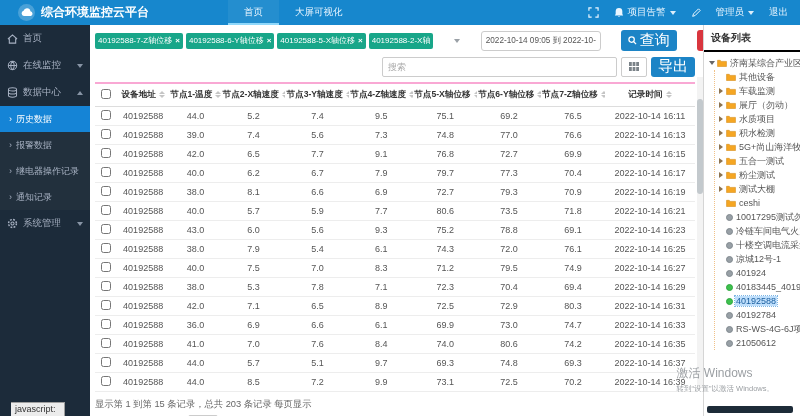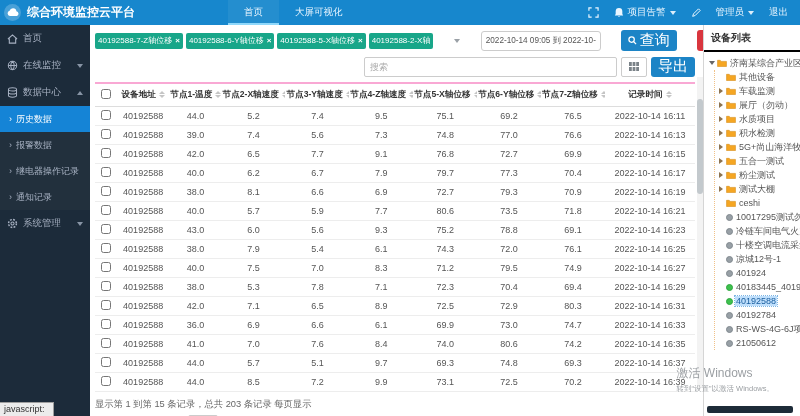--- a/index.html
+++ b/index.html
@@ -2,21 +2,21 @@
 <html><head>
 <meta charset="utf-8">
 <style>
   * { box-sizing: border-box; margin: 0; padding: 0; }
   body { font-family: "Liberation Sans", sans-serif; background:#fff; }
   .screen { position:relative; width:800px; height:416px; overflow:hidden; background:#fff; }
 
   
   .topbar { position:absolute; top:0; left:0; right:0; height:25px; background:#1787cd;
             display:flex; align-items:center; color:#fff; z-index:5; }
-  .brand { display:flex; align-items:center; gap:6px; padding:0 4px; width:222px; }
+  .brand { display:flex; align-items:center; gap:6px; padding:0 18px; width:222px; }
   .logo { width:17px; height:17px; display:flex; align-items:center; justify-content:center;
           background:rgba(255,255,255,.22); border-radius:50%; }
   .brand-text { font-size:12px; font-weight:bold; white-space:nowrap; }
   .topnav { display:flex; height:25px; margin-left:6px; }
   .nav-item { font-size:9.5px; color:#eaf6ff; padding:0 16px; line-height:23px; height:25px;
               cursor:pointer; white-space:nowrap; }
   .nav-item.active { border-bottom:2px solid #8fd8fb; background:rgba(255,255,255,.06); }
   .topbar-right { margin-left:auto; display:flex; align-items:center; gap:15px; padding-right:12px;
                   font-size:9.5px; color:#eaf6ff; }
   .tb-item { display:flex; align-items:center; gap:4px; cursor:pointer; white-space:nowrap; }
@@ -56,21 +56,21 @@
          font-size:15px; height:21px; padding:0 7px; cursor:pointer; white-space:nowrap;
          font-family:"Liberation Sans",sans-serif; }
   .btn-query { background:#1c84c6; }
   .btn-delete { background:#d9363e; }
   .view-toggles { margin-left:auto; display:flex; gap:2px; }
   .vt-btn { width:17px; height:17px; border:1px solid #c9c9c9; background:#fff; border-radius:2px;
             display:flex; align-items:center; justify-content:center; cursor:pointer; padding:0; }
   .vt-btn.active { background:#dff0fa; border-color:#8fc3e6; }
 
   .search-row { display:flex; justify-content:flex-end; align-items:center; gap:4px; margin:4px 0 5px; height:21px; }
-  .search-input { width:253px; height:20px; border:1px solid #ccc; border-radius:2px; font-size:9px;
+  .search-input { width:235px; height:20px; border:1px solid #ccc; border-radius:2px; font-size:9px;
                   padding:0 5px; color:#555; font-family:"Liberation Sans",sans-serif; }
   .search-input::placeholder { color:#aaa; }
   .columns-btn { width:26px; height:20px; border:1px solid #ccc; background:#fff; border-radius:2px;
                  display:flex; align-items:center; justify-content:center; cursor:pointer; }
   .btn-export { background:#1c84c6; height:20px; }
 
   table { width:100%; border-collapse:collapse; table-layout:fixed; }
   th { font-size:8.6px; color:#333; font-weight:bold; border-top:2px solid #f9a8d4; border-bottom:1px solid #ddd;
        padding:5px 1px; text-align:center; white-space:nowrap; overflow:hidden; cursor:pointer; }
   td { font-size:9px; color:#555; text-align:center; height:19px; padding:0 1px;
@@ -122,21 +122,21 @@
   .dot-off { background:#98a0a6; border:1px solid #80888e; }
   .dot-on { background:#3ec14e; border:1px solid #2ea83e; }
   .tlabel { overflow:hidden; padding:0 1px; }
   .hscrollbar { position:absolute; bottom:3px; left:3px; width:86px; height:7px; background:#1d2b38; border-radius:2px; }
 
   
   .watermark { position:absolute; right:26px; bottom:22px; color:#9b9fa3; z-index:9; pointer-events:none;
                white-space:nowrap; text-align:left; }
   .watermark .wm1 { font-size:12px; }
   .watermark .wm2 { font-size:7.5px; margin-top:2px; }
-  .status-tooltip { position:absolute; left:0; bottom:0; background:#ececec; border:1px solid #9e9e9e;
+  .status-tooltip { position:absolute; left:11px; bottom:0; background:#ececec; border:1px solid #9e9e9e;
                     border-left:none; border-bottom:none; font-size:9px; color:#333; padding:1px 8px 2px 4px; z-index:20; }
 </style>
 </head>
 <body>
 
 <div class="screen">
 
   <header class="topbar">
     <div class="brand">
       <span class="logo">

